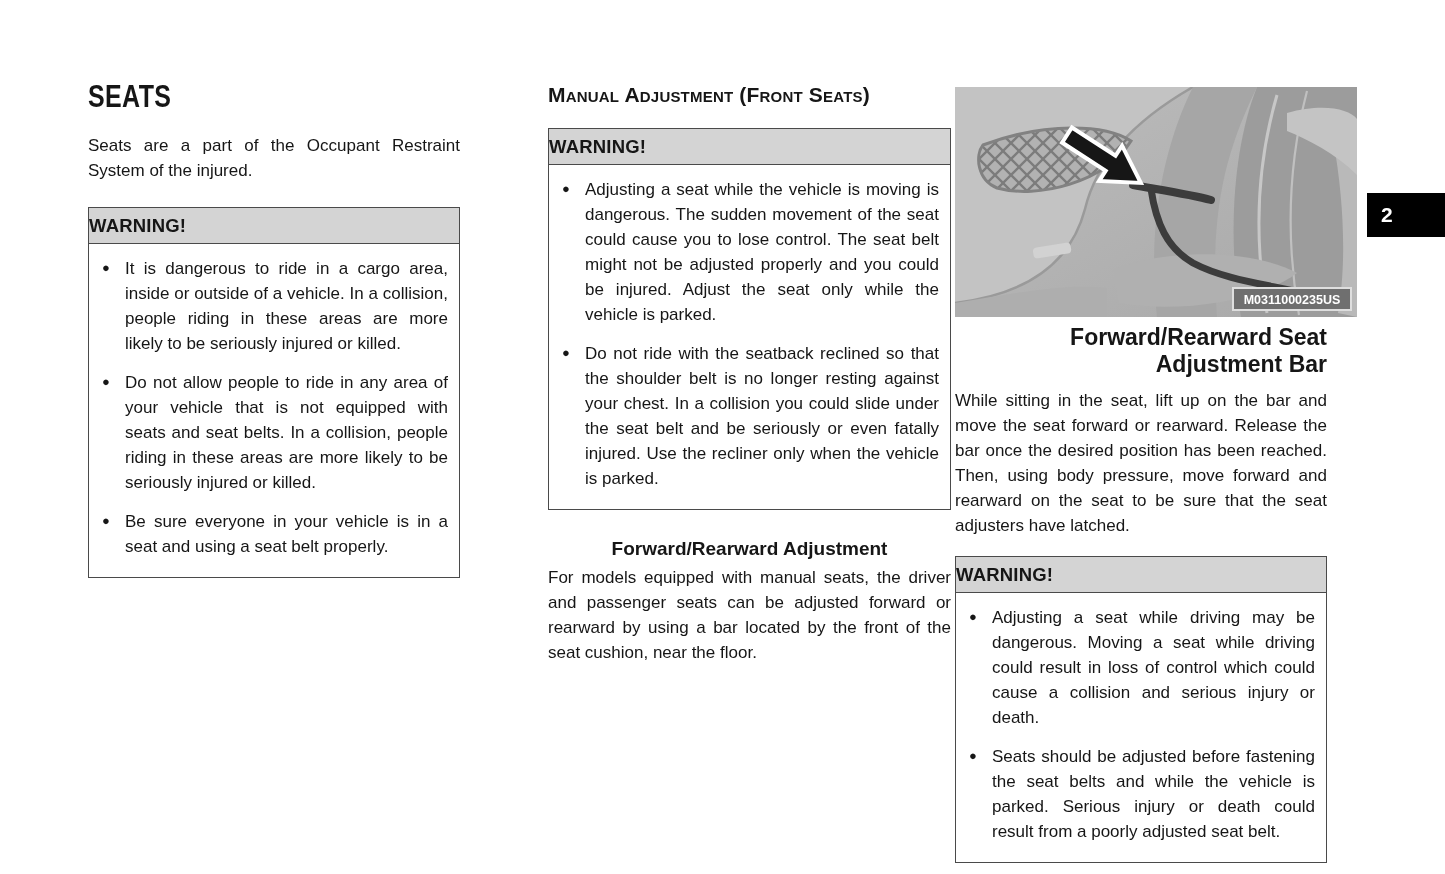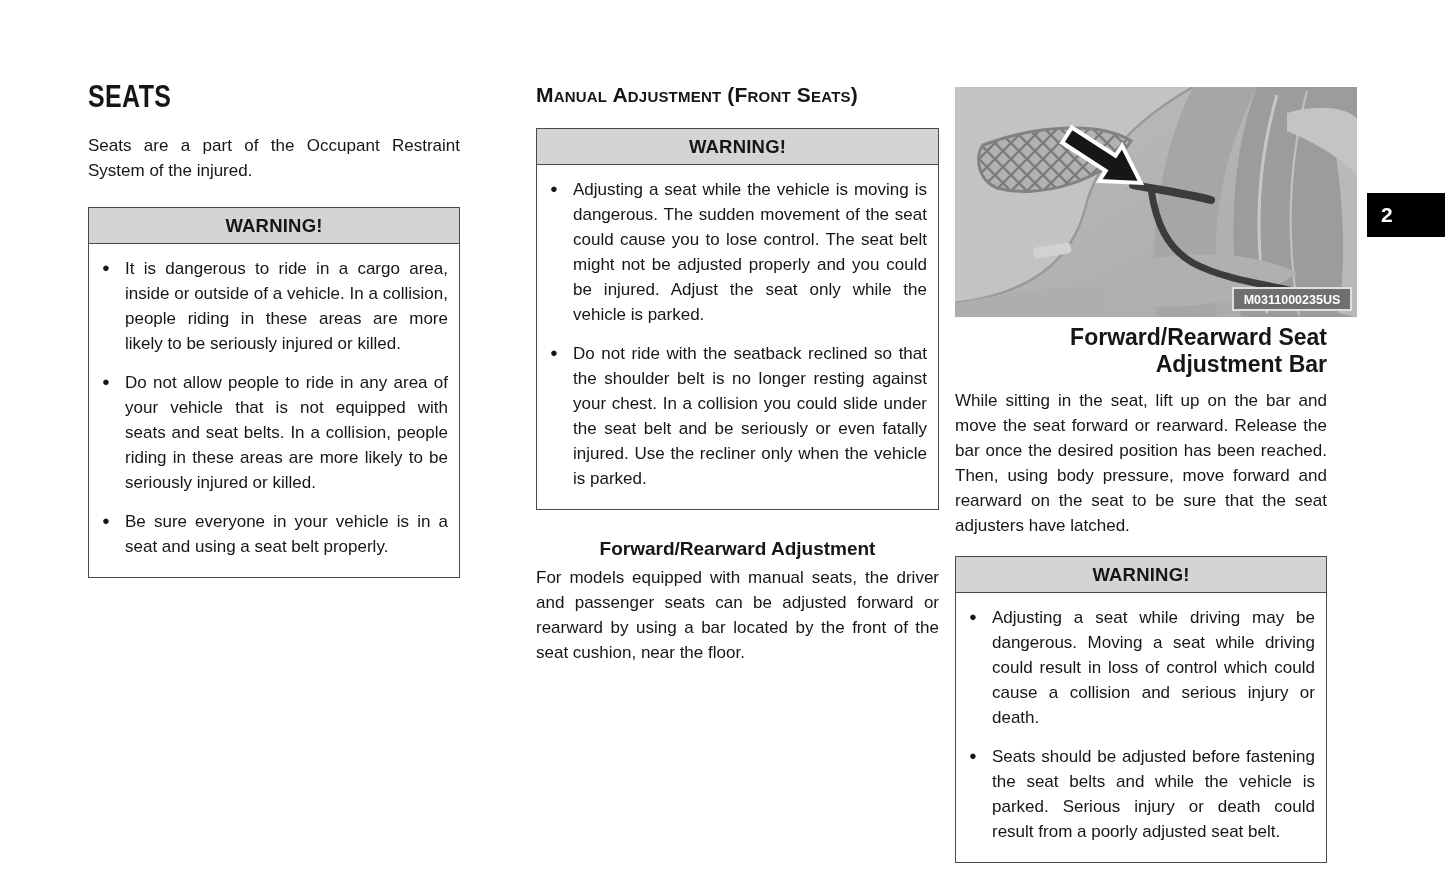--- a/index.html
+++ b/index.html
@@ -13,37 +13,37 @@
   .header-section{margin-left:22px;font-size:17px;letter-spacing:.4px;color:#8a8a8a;white-space:nowrap;}
   .header-page{margin-left:28px;font-size:18px;font-weight:bold;color:#1d4ed8;}
   
   .side-tab{
     position:absolute;left:1367px;top:193px;width:78px;height:44px;background:#000;
     color:#fff;font-size:21px;font-weight:bold;display:flex;align-items:center;padding-left:14px;box-sizing:border-box;
   }
   
   .col{position:absolute;top:80px;width:372px;}
   .col-left{left:88px;}
-  .col-mid{left:536px;top:82px;width:403px;}
+  .col-mid{left:548px;top:82px;width:403px;}
   .col-right{left:955px;top:87px;}
   
   .h1-title{
     font-size:32px;font-weight:800;line-height:1;margin:0;letter-spacing:.5px;
     display:inline-block;transform:scaleX(.78);transform-origin:left center;white-space:nowrap;
   }
   .h2-title{
     font-variant:small-caps;font-size:21px;font-weight:bold;margin:0;letter-spacing:.2px;line-height:1.2;
   }
   .h3-title{font-size:19px;font-weight:bold;margin:28px 0 6px 0;text-align:center;}
   .body-text{font-size:17px;line-height:1.47;margin:0;text-align:justify;}
   .intro{margin-top:22px;}
   
   .warnbox{border:1px solid #4a4a4a;margin-top:23px;background:#fff;}
   .warnbox-header{
-    background:#d4d4d4;border-bottom:1px solid #4a4a4a;text-align:center;
+    background:#d4d4d4;border-bottom:1px solid #4a4a4a;text-align:left;
     font-size:18.5px;font-weight:bold;padding:7px 0 6px 0;letter-spacing:.2px;
   }
   .warnbox-body{padding:13px 11px 3px 7px;}
   .warnbox-body ul{list-style:none;margin:0;padding:0;}
   .warnbox-body li{
     position:relative;padding-left:29px;margin:0 0 14px 0;
     font-size:17px;line-height:1.47;text-align:justify;
   }
   .warnbox-body li::before{content:"●";position:absolute;left:6px;top:1px;font-size:13px;}
   

